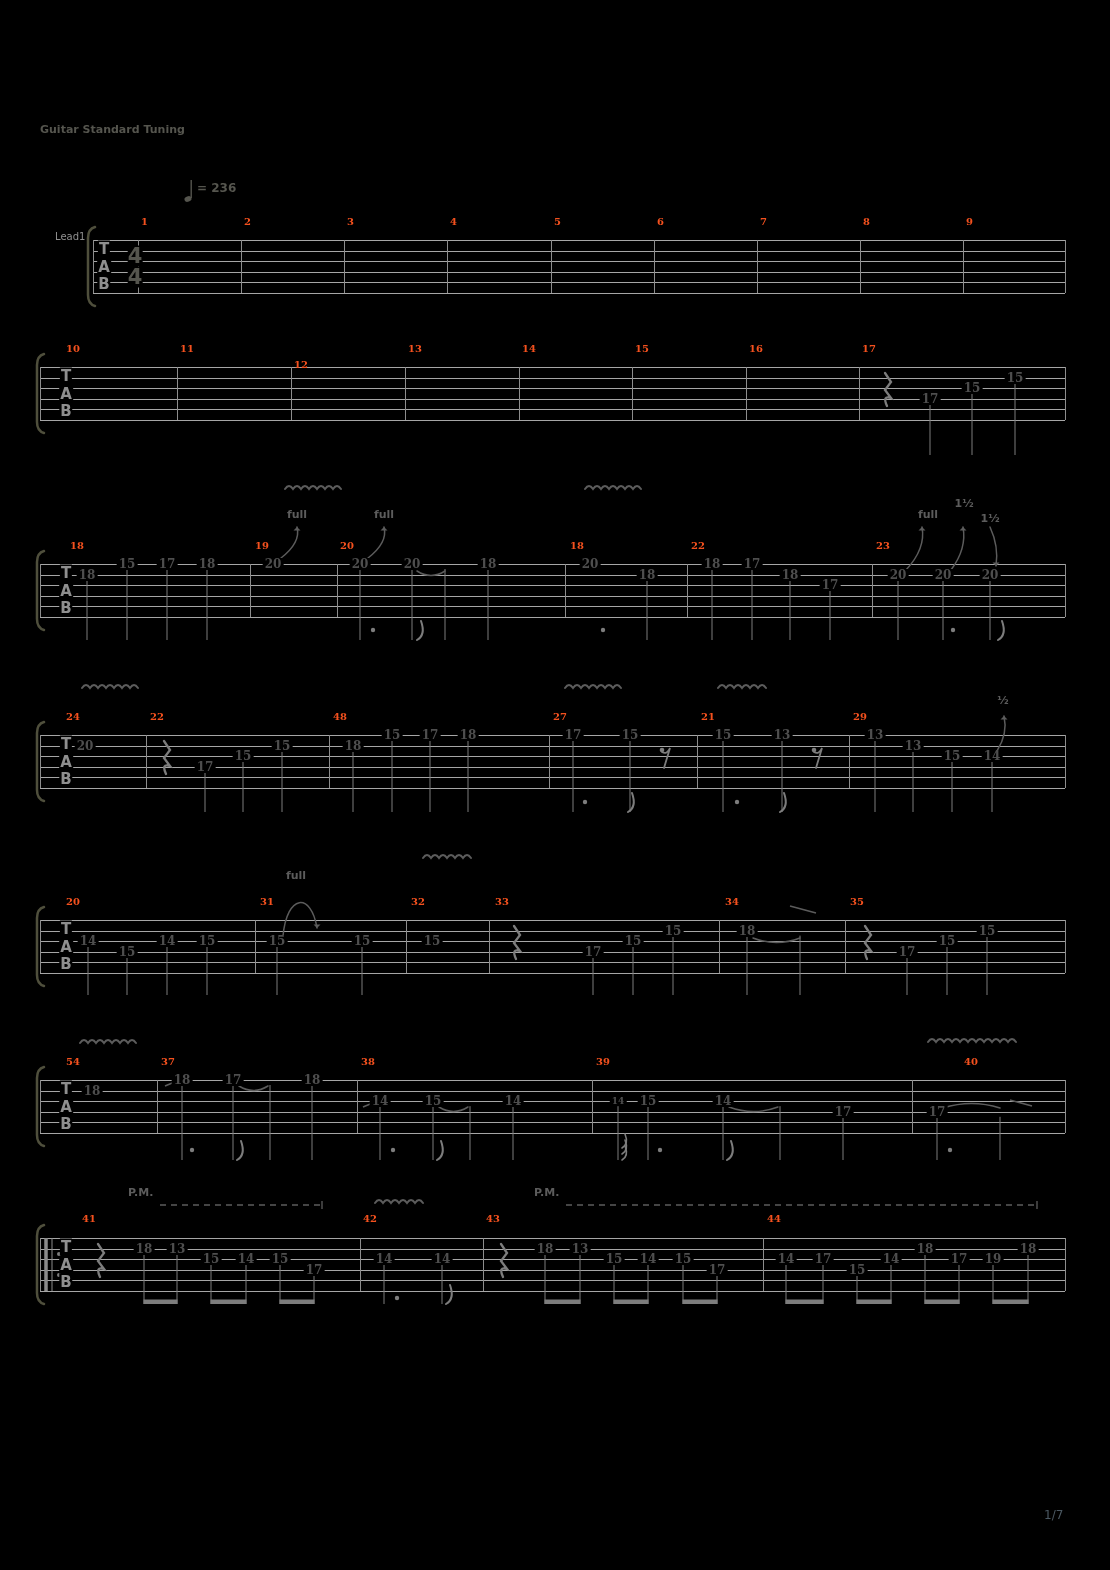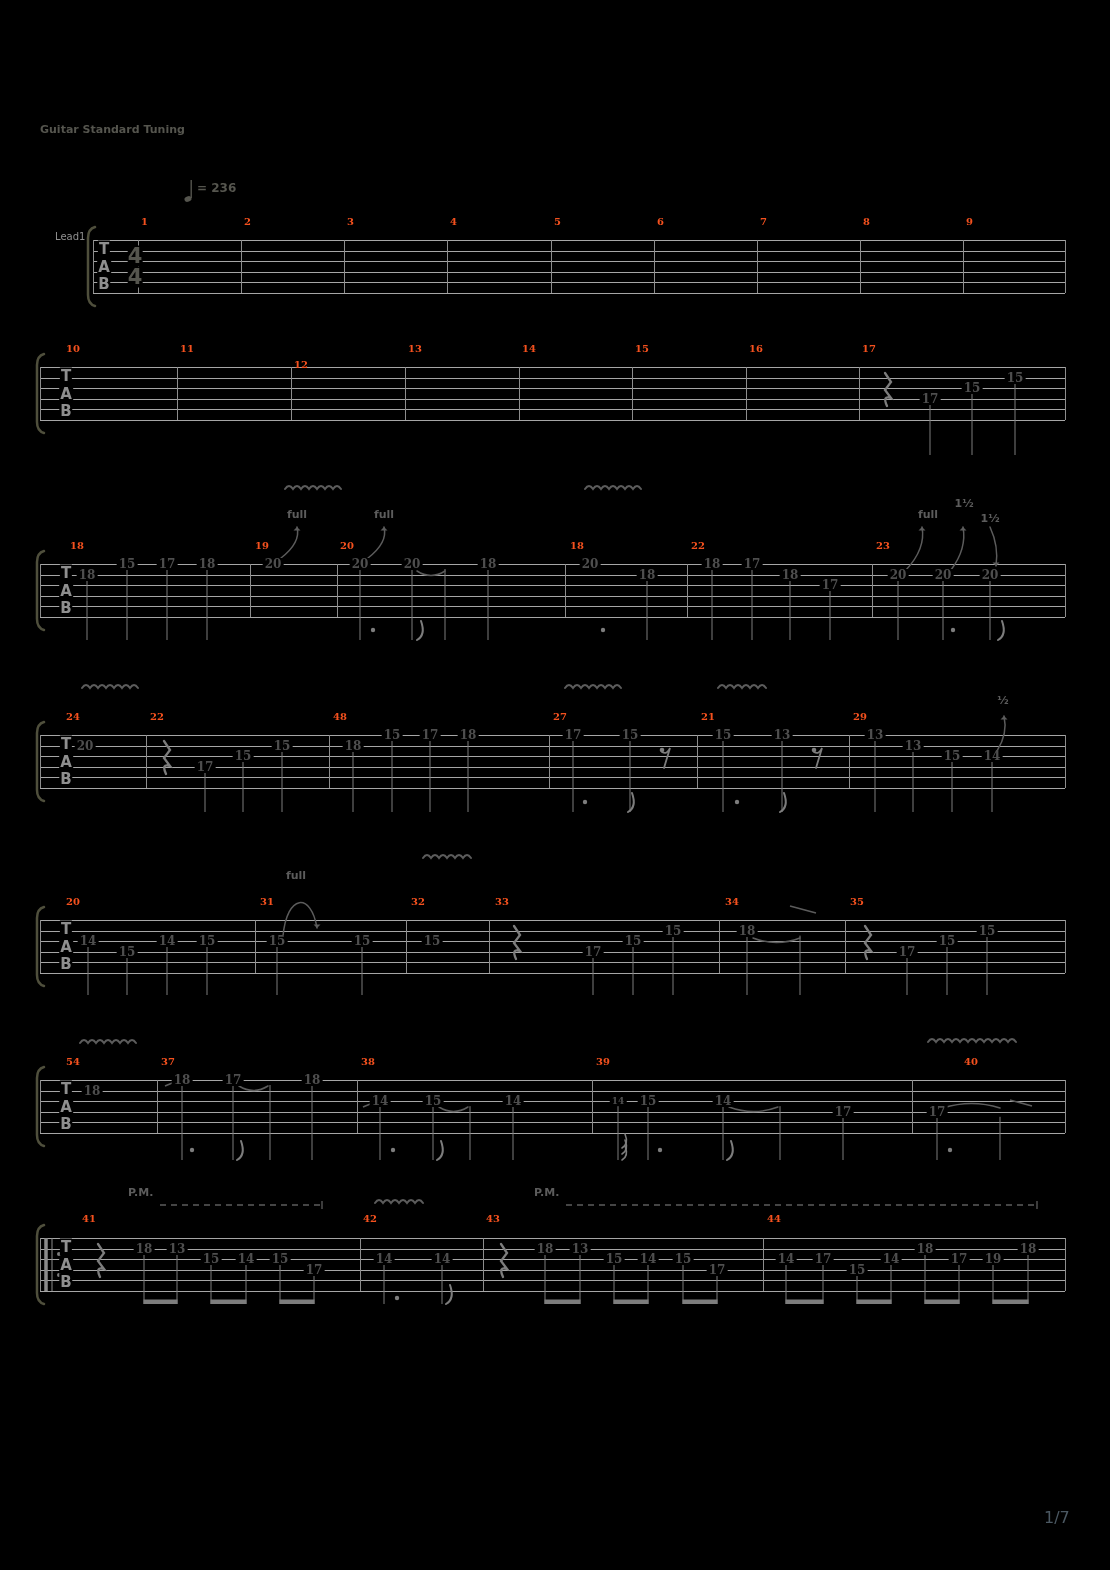--- a/index.html
+++ b/index.html
@@ -2,21 +2,21 @@
 <html><head>
 <meta charset="utf-8">
 <style>
   html,body{margin:0;padding:0;background:#000;}
   #page{position:relative;width:1110px;height:1570px;background:var(--bg,#000);overflow:hidden;
         font-family:"DejaVu Sans", sans-serif;}
   .abs{position:absolute;}
   #title{width:100%;text-align:center;top:70px;font-size:26px;font-weight:bold;color:var(--title);letter-spacing:.5px;z-index:2;}
   #tuning{left:40px;top:123px;font-size:11px;font-weight:bold;color:var(--dimtext);z-index:2;}
   #tempo-text{left:197px;top:181px;font-size:12px;font-weight:bold;color:var(--dimtext);z-index:2;}
-  #page-num{left:1044px;top:1508px;font-size:16px;color:var(--pagenum);z-index:2;}
+  #page-num{left:1044px;top:1508px;font-size:12px;color:var(--pagenum);z-index:2;}
   .staff-line{height:1px;background:var(--line);z-index:0;}
   .barline{width:1px;background:var(--bar);z-index:0;}
   .mnum{font-family:"DejaVu Serif",serif;font-size:10px;font-weight:bold;color:var(--orange);z-index:2;transform:translateX(-2px);}
   .fret{font-family:"DejaVu Serif",serif;font-size:12px;font-weight:bold;color:var(--fret);
         background:#000;line-height:1;padding:0 2px;transform:translate(-50%,-50%);z-index:3;}
   .fret.small{font-size:9px;}
   .tabletter{font-size:15px;font-weight:bold;color:var(--tab);transform:translate(-50%,-50%);z-index:2;background:#000;line-height:1;padding:1px 1px;}
   .tsig{font-size:21px;font-weight:bold;color:var(--dimtext);transform:translate(-50%,-50%);z-index:2;background:#000;line-height:1;}
   .trklabel{font-size:10px;color:var(--tab);z-index:2;}
   .ann{font-size:11px;font-weight:bold;color:var(--ann);z-index:2;transform:translateX(-50%);}

